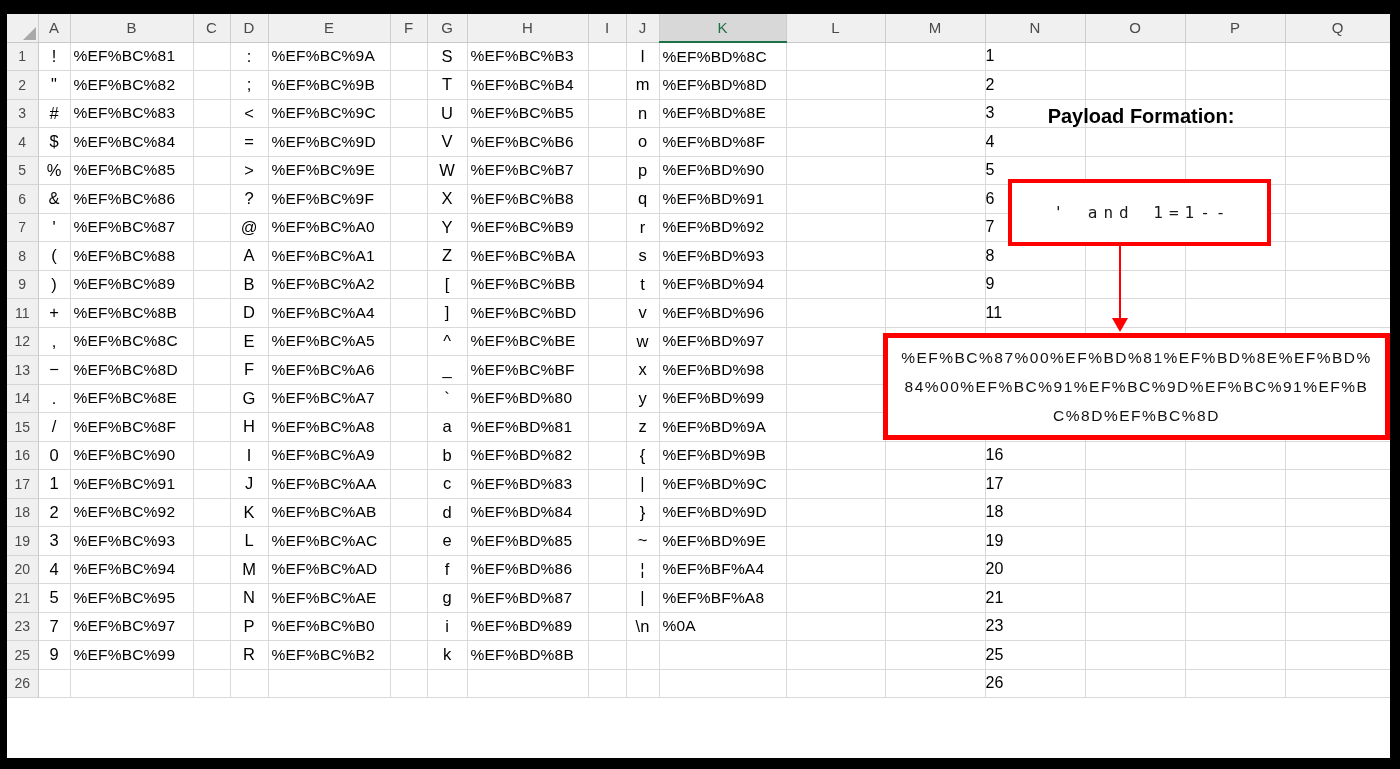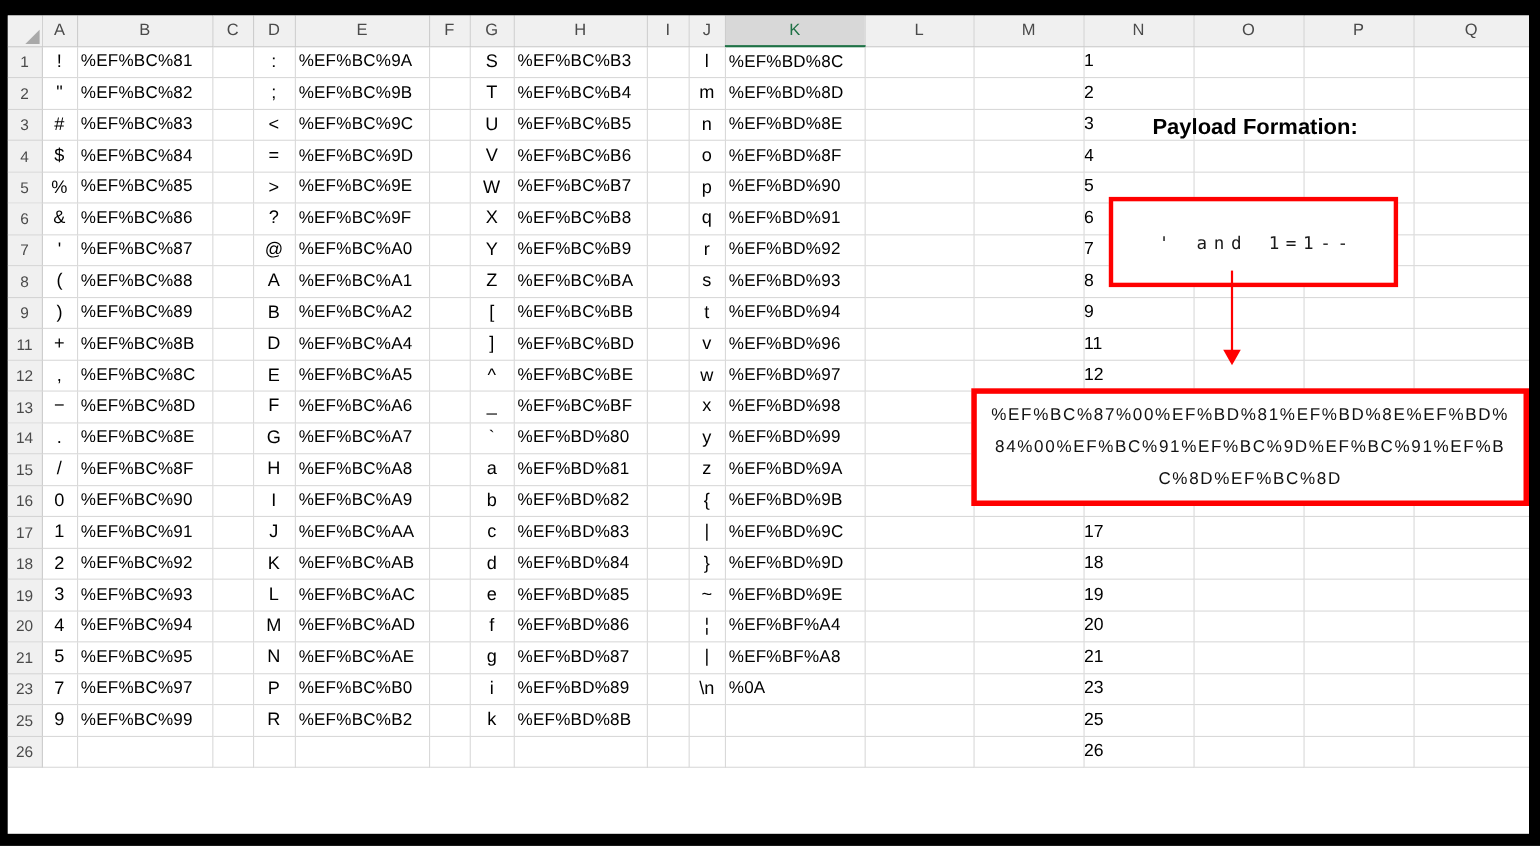--- a/index.html
+++ b/index.html
@@ -36,39 +36,38 @@
   .corner .tri{
     position:absolute;right:2px;bottom:2px;width:0;height:0;
     border-left:13px solid transparent;border-bottom:13px solid #a9a9a9;
   }
   
   .pf-title{
     position:absolute;left:1010px;top:103px;width:262px;height:26px;line-height:26px;
     text-align:center;font-size:20px;font-weight:bold;color:#000;
   }
   .box1{
-    position:absolute;left:1008px;top:179px;width:263px;height:82px;
+    position:absolute;left:1008px;top:179px;width:263px;height:67px;
     border:4px solid var(--red);background:#fff;
     display:flex;align-items:center;justify-content:center;
     font-family:"DejaVu Sans Mono",monospace;font-size:16px;color:#1a1a1a;
     letter-spacing:6px;word-spacing:3px;padding-left:6px;
   }
   .arrow-stem{position:absolute;left:1119px;top:246px;width:2px;height:74px;background:var(--red);}
   .arrow-head{
     position:absolute;left:1112px;top:318px;width:0;height:0;
     border-left:8px solid transparent;border-right:8px solid transparent;
     border-top:14px solid var(--red);
   }
   .box2{
     position:absolute;left:883px;top:333px;width:507px;height:107px;
     border:5px solid var(--red);background:#fff;
     padding:5px 10px;display:flex;align-items:center;
     font-size:15.5px;line-height:29px;color:#111;letter-spacing:1.5px;
     text-align:center;
-    margin-top:20px;
   }
   .box2 span{display:block;width:100%;word-break:break-all;}
 </style>
 </head>
 <body>
 
 <div class="sheet">
   <table id="grid">
     <colgroup id="cols">
         <col style="width: 31px;">

